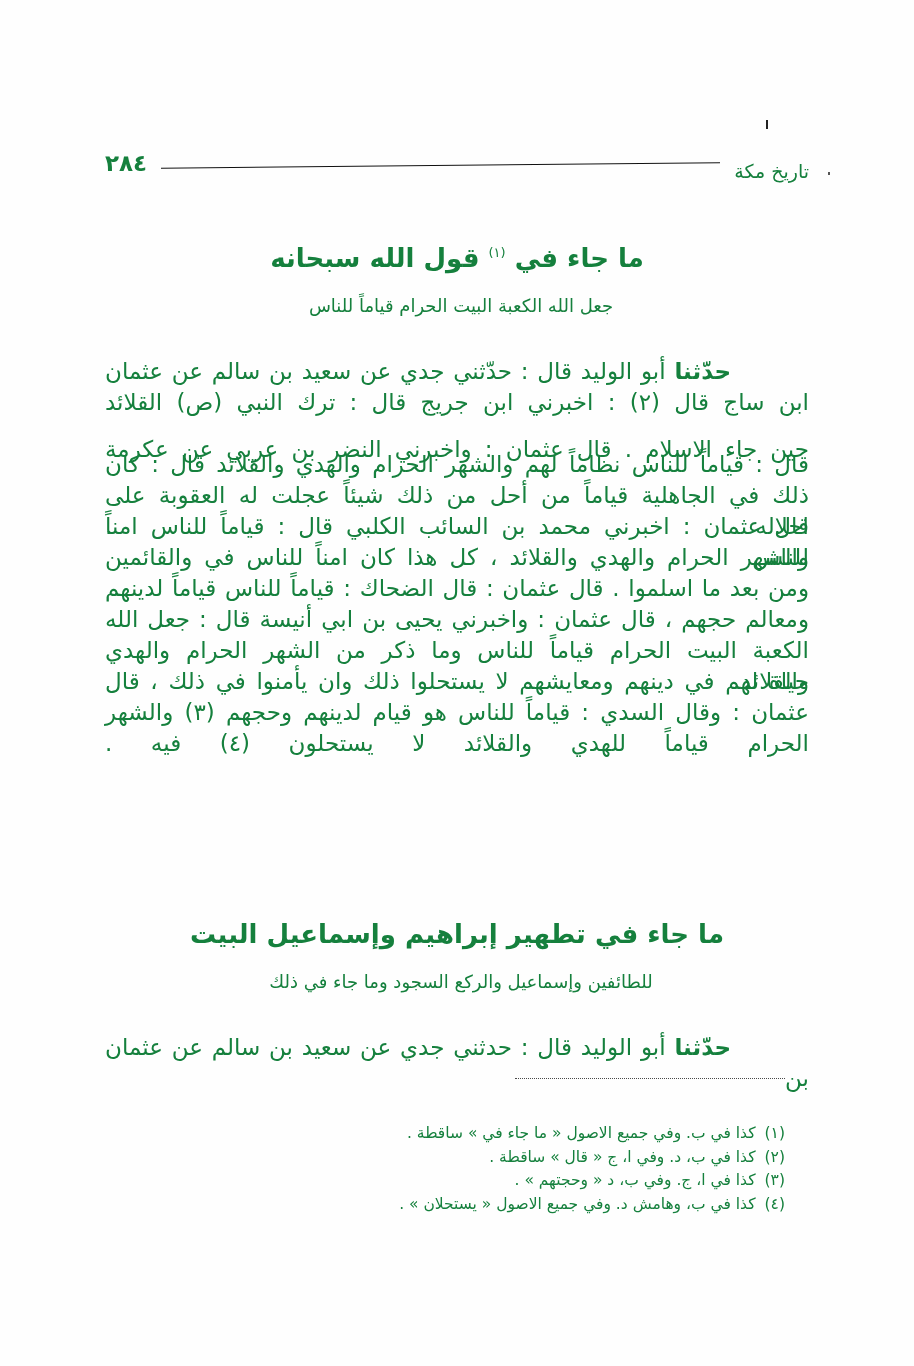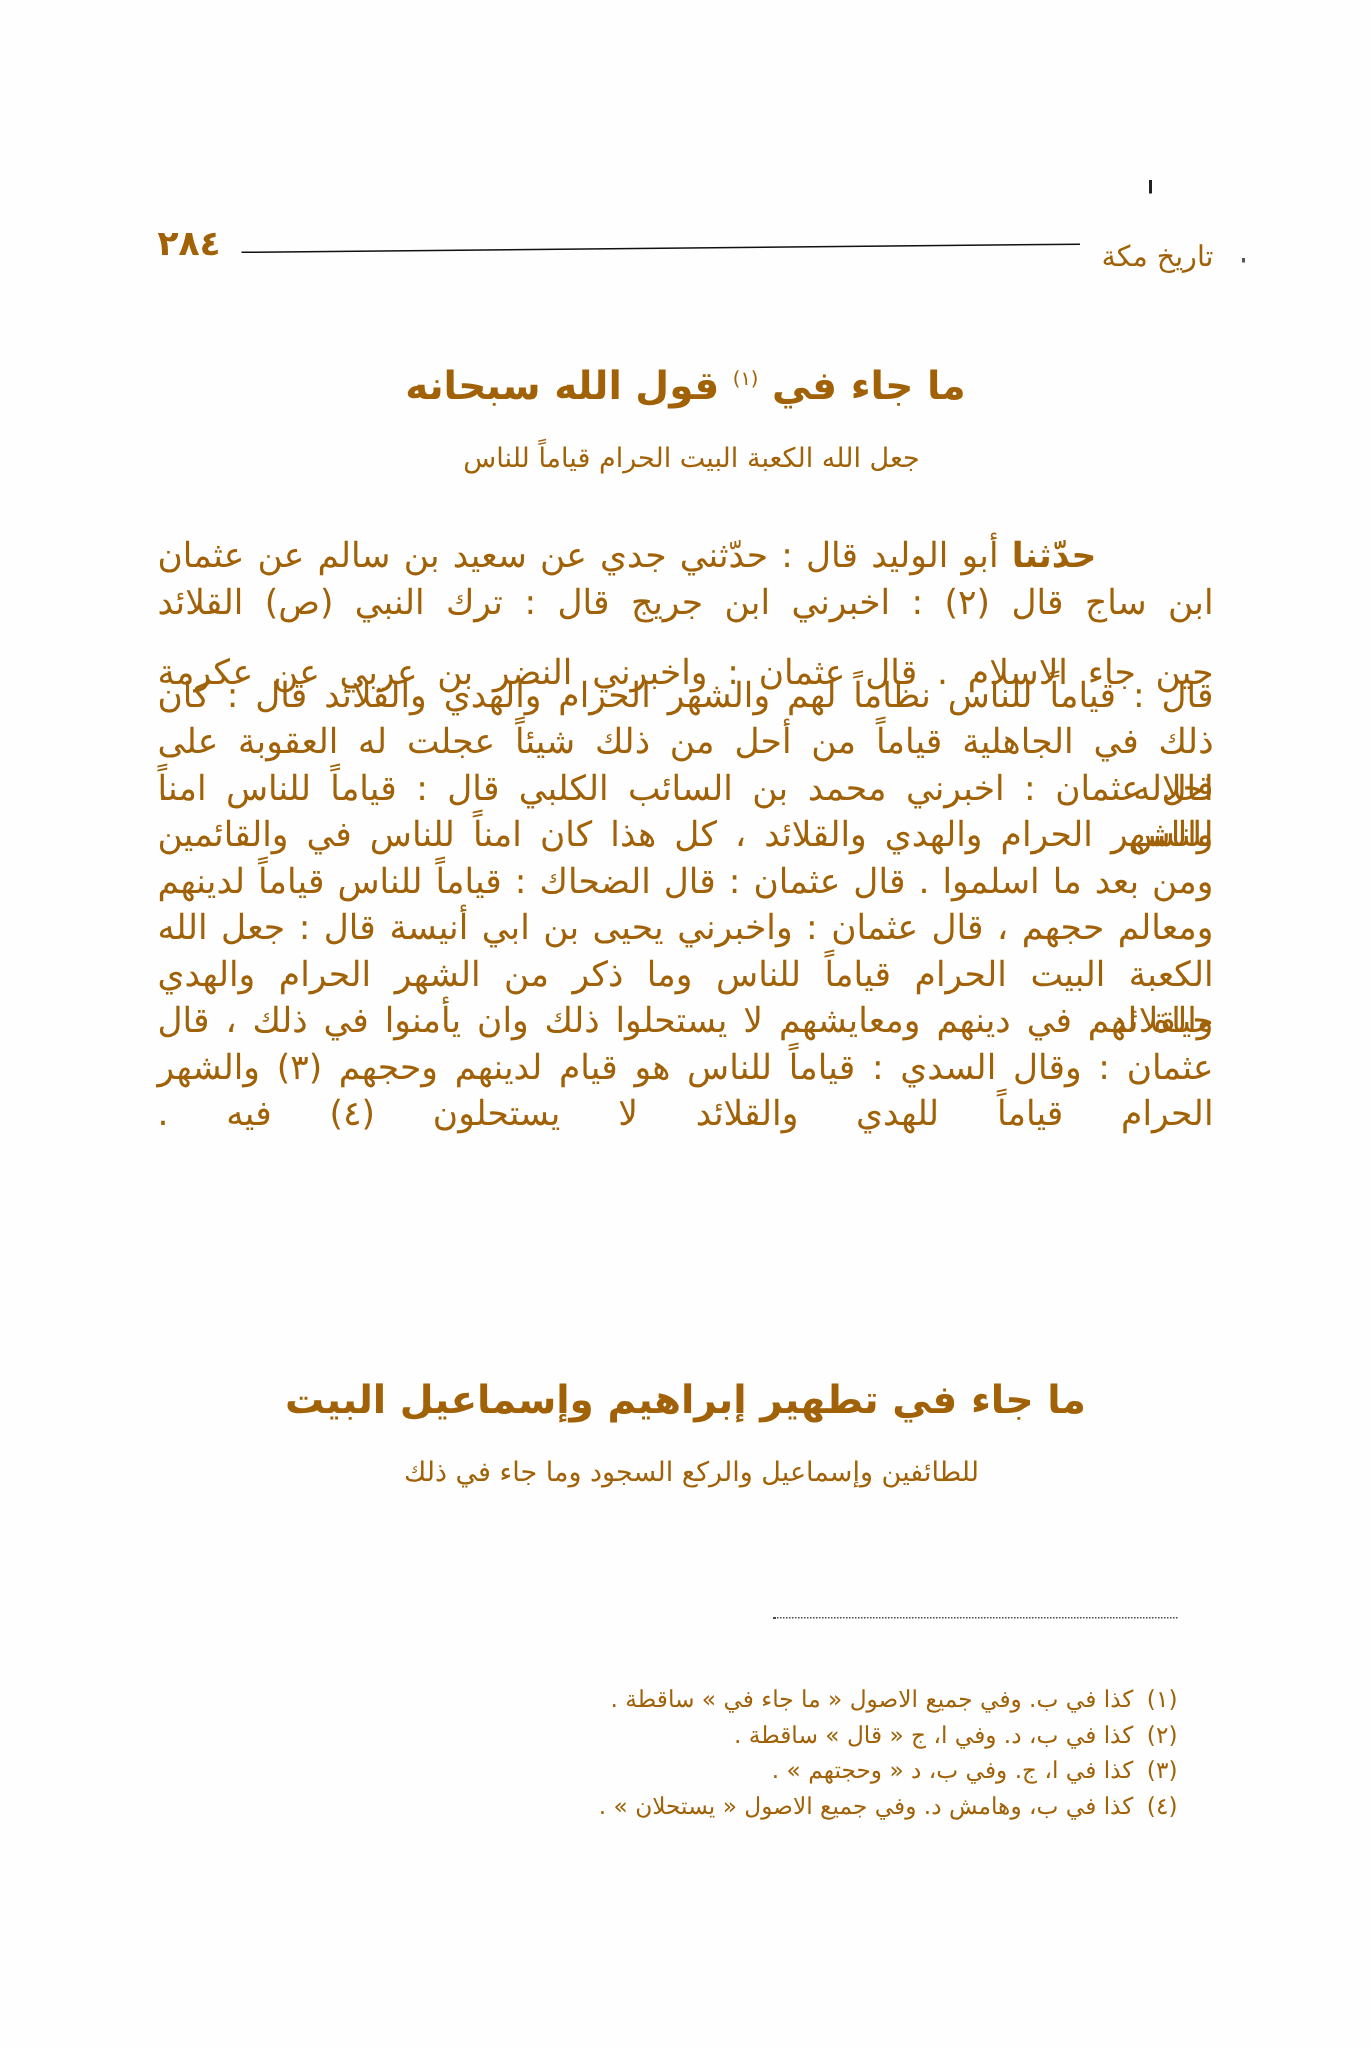--- a/index.html
+++ b/index.html
@@ -8,21 +8,21 @@
     background: #ffffff;
   }
 
   .page {
     position: relative;
     width: 914px;
     height: 1366px;
     background: #fefefe;
     overflow: hidden;
     font-family: "Liberation Serif", "DejaVu Serif", serif;
-    color: #a16207;
+    color: #15803d;
   }
 
   
   .running-head {
     position: absolute;
     top: 142px;
     left: 105px;
     right: 105px;
     height: 46px;
     display: flex;
@@ -191,20 +191,23 @@
   <div class="body-para" style="top:697px;">عثمان : وقال السدي : قياماً للناس هو قيام لدينهم وحجهم (٣) والشهر</div>
   <div class="body-para" style="top:728px;">الحرام قياماً للهدي والقلائد لا يستحلون (٤) فيه .</div>
   <div class="body-para" style="top:759px;"></div>
   <div class="body-para" style="top:790px;"></div>
   <div class="body-para" style="top:821px;"></div>
   <div class="body-para last-ragged" style="top:852px;"></div>
 
   <div class="section-title" style="top:916px;">ما جاء في تطهير إبراهيم وإسماعيل البيت</div>
   <div class="section-subtitle" style="top:969px;">للطائفين وإسماعيل والركع السجود وما جاء في ذلك</div>
 
+  <div class="body-para indent-first tail-left" style="top:1032px;">
+    <span class="lead">حدّثنا</span><span> أبو الوليد قال : حدثني جدي عن سعيد بن سالم عن عثمان بن</span>
+  </div>
 
   <div class="fn-rule"></div>
 
   <div class="footnotes">
     <p class="footnote-item">
       <span class="fn-num">(١)</span>
       <span>كذا في ب. وفي جميع الاصول « ما جاء في » ساقطة .</span>
     </p>
     <p class="footnote-item">
       <span class="fn-num">(٢)</span>

